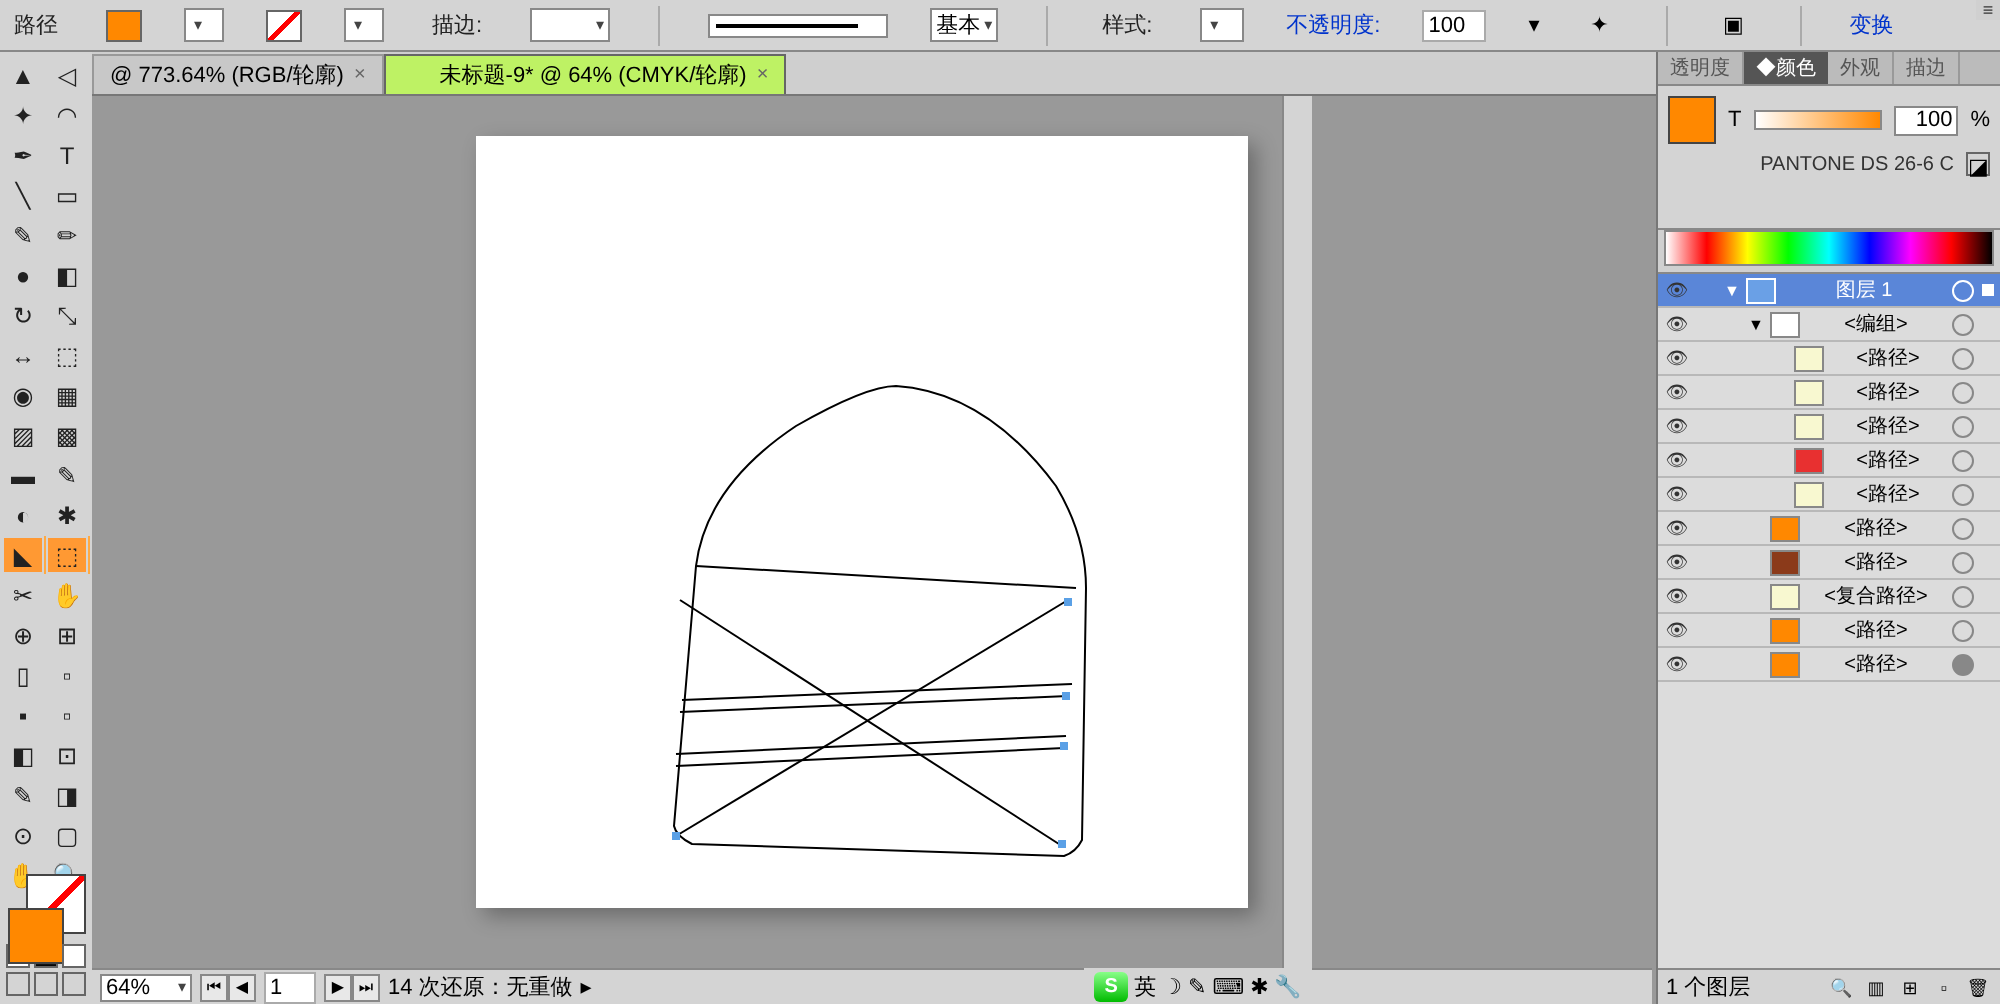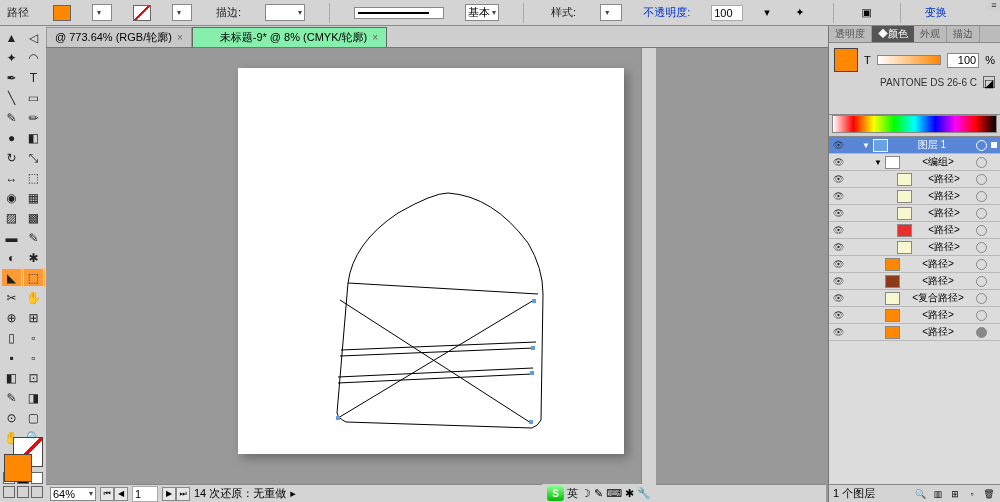--- a/index.html
+++ b/index.html
@@ -28,21 +28,21 @@
   .fs-fill { position: absolute; left: 2px; top: 2px; width: 28px; height: 28px; background: #ff8800; border: 1px solid #444; }
   .fs-stroke { position: absolute; right: 2px; bottom: 2px; width: 28px; height: 28px; background: #fff; border: 3px solid #fff; box-shadow: 0 0 0 1px #444; }
   .fs-stroke::after { content: ""; position: absolute; inset: -3px; background: linear-gradient(135deg, transparent 46%, red 46%, red 54%, transparent 54%); }
   .small-row { display: flex; gap: 2px; justify-content: center; margin-bottom: 2px; }
   .small-sw { width: 12px; height: 12px; border: 1px solid #666; }
   
   .canvas-region { flex: 1; background: #999; position: relative; }
   
   .doc-tabs { height: 22px; background: #cfcfcf; display: flex; align-items: flex-end; border-bottom: 1px solid #777; }
   .doc-tab { height: 20px; padding: 0 8px; display: flex; align-items: center; gap: 3px; font-size: 10px; border: 1px solid #999; border-bottom: none; background: #c8c8c8; cursor: pointer; }
-  .doc-tab.active { background: #86efac; border-color: #666; padding-left: 27px; }
+  .doc-tab.active { background: #bef264; border-color: #666; padding-left: 27px; }
   .doc-tab .x { font-size: 10px; color: #666; margin-left: 2px; }
   
   .canvas-area { position: absolute; top: 22px; bottom: 18px; left: 0; right: 0; background: #999; overflow: hidden; }
   .artboard { position: absolute; left: 192px; top: 20px; width: 386px; height: 386px; background: #fff; box-shadow: 4px 4px 10px rgba(0,0,0,.3); }
   .drawing { position: absolute; inset: 0; }
   
   .status-bar { position: absolute; bottom: 0; left: 0; height: 18px; background: #d4d4d4; display: flex; align-items: center; gap: 4px; padding: 0 4px; font-size: 10px; border-top: 1px solid #888; width: 780px; }
   .status-bar .dd { height: 14px; }
   .nav-icons { display: flex; gap: 0; }
   .nav-icons span { width: 14px; height: 14px; border: 1px solid #888; display: flex; align-items: center; justify-content: center; font-size: 8px; background: #e8e8e8; cursor: pointer; }
@@ -230,21 +230,21 @@
   </div>
 
   <div class="canvas-region">
     <div class="doc-tabs">
       <div class="doc-tab">
           <span> @ 773.64% (RGB/轮廓)</span>
           <span class="x">×</span>
       </div>
       <div class="doc-tab active">
         <span>未标题-9*</span>
-          <span> @ 8% (CMYK/轮廓)</span>
+          <span> @ 64% (CMYK/轮廓)</span>
           <span class="x">×</span>
       </div>
     </div>
     <div class="canvas-area">
       <div class="artboard">
         <svg class="drawing" viewBox="0 0 386 386">
           <g fill="none" stroke="#000" stroke-width="1">
             <path d="M 110 215 Q 115 175 160 145 Q 195 125 210 125 Q 255 128 290 175 Q 305 200 305 226 L 303 352 Q 300 358 294 360 L 108 354 Q 100 350 99 345 L 110 215 Z"></path>
             <path d="M 110 215 L 300 226"></path>
             <path d="M 103 282 L 298 274"></path>

